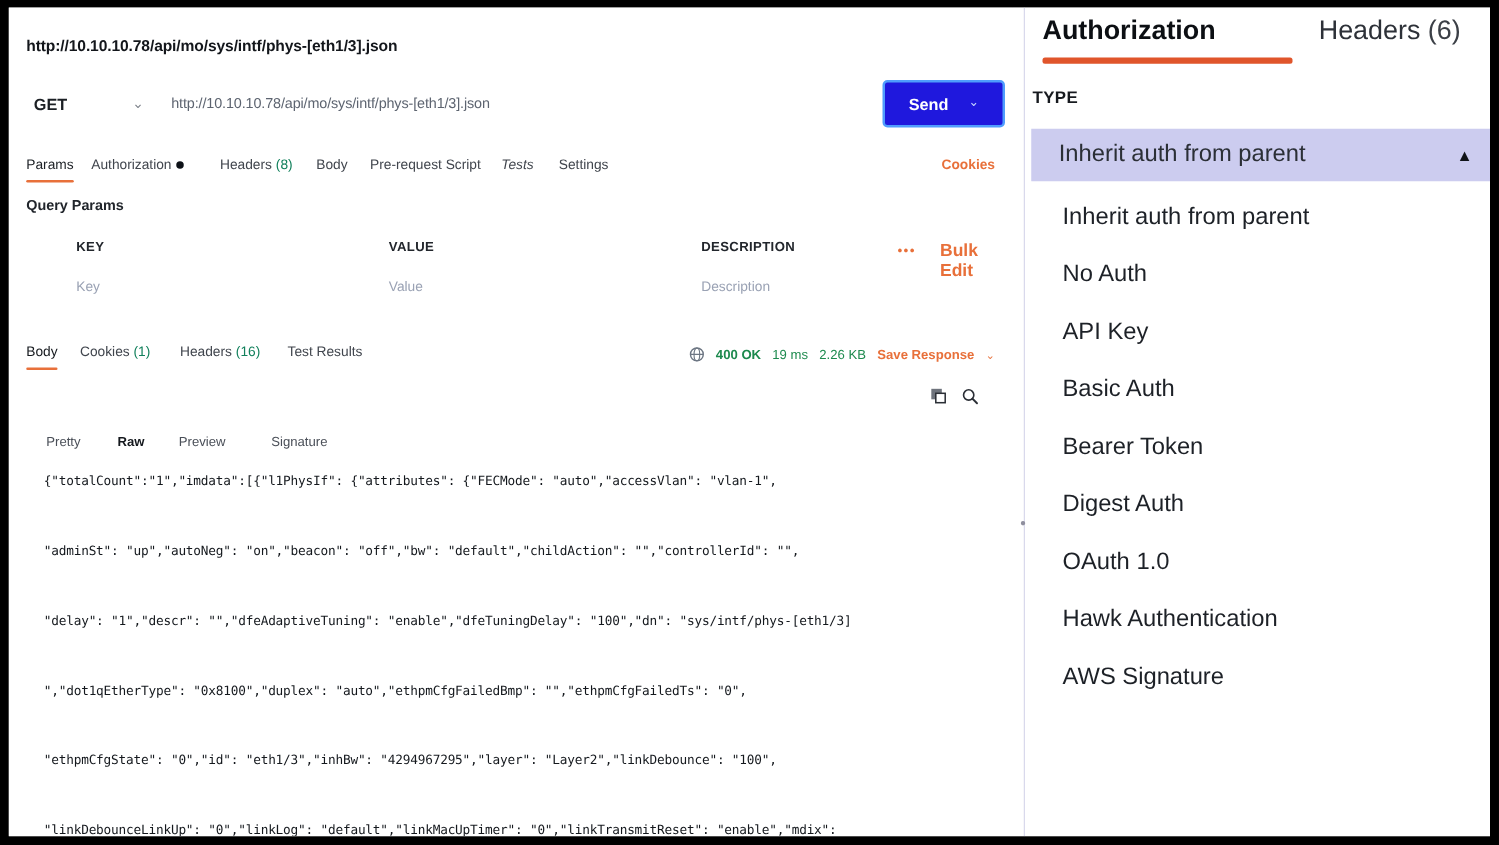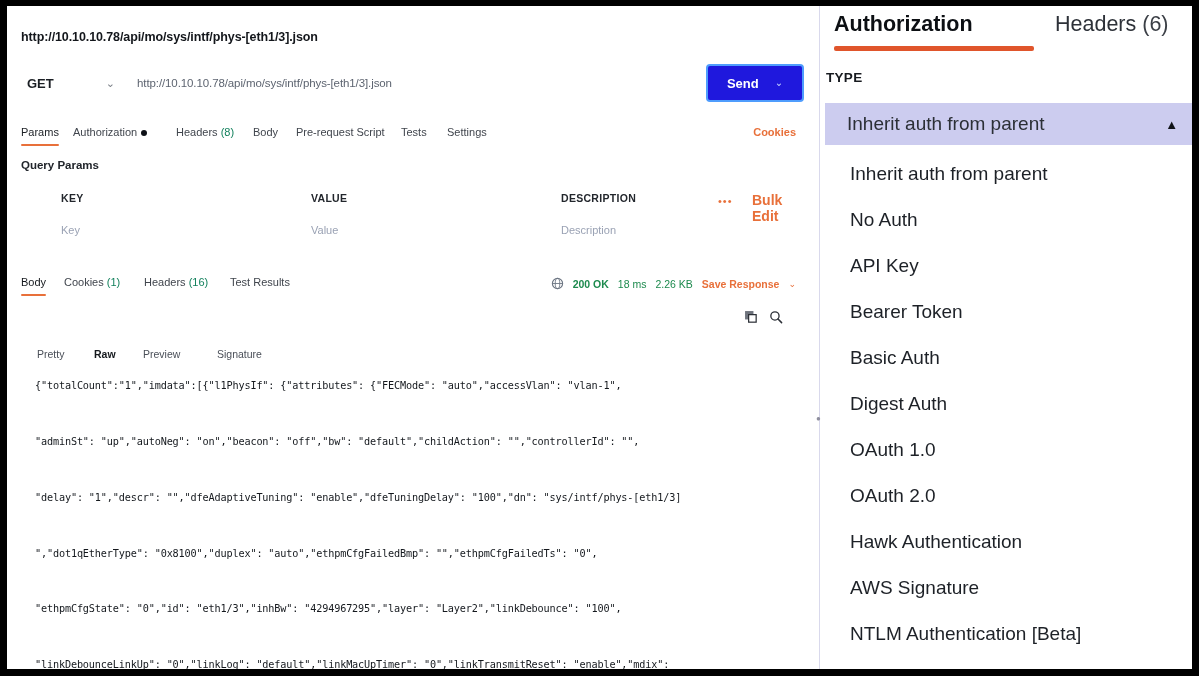--- a/index.html
+++ b/index.html
@@ -467,21 +467,21 @@
         <div class="req-tab" style="left:155px;">
           <span>Headers</span>
           <span class="tab-count">(8)</span>
         </div>
         <div class="req-tab" style="left:232px;">
           <span>Body</span>
         </div>
         <div class="req-tab" style="left:275px;">
           <span>Pre-request Script</span>
         </div>
-        <div class="req-tab" style="left:380px;">
+        <div class="req-tab" style="left:380px;font-style:italic;">
           <span>Tests</span>
         </div>
         <div class="req-tab" style="left:426px;">
           <span>Settings</span>
         </div>
         <div class="cookies-link">Cookies</div>
       </div>
 
       <div class="query-params-label">Query Params</div>
 
@@ -515,22 +515,22 @@
         <div class="resp-tab" style="left:209px;">
           <span>Test Results</span>
         </div>
 
         <div class="resp-meta">
           <svg class="globe-icon" viewBox="0 0 16 16">
             <circle cx="8" cy="8" r="6.3" fill="none" stroke="#6d7683" stroke-width="1.4"></circle>
             <ellipse cx="8" cy="8" rx="2.8" ry="6.3" fill="none" stroke="#6d7683" stroke-width="1.1"></ellipse>
             <line x1="1.8" y1="8" x2="14.2" y2="8" stroke="#6d7683" stroke-width="1.1"></line>
           </svg>
-          <span class="meta-ok">200 OK</span>
-          <span class="meta-num">18 ms</span>
+          <span class="meta-ok">400 OK</span>
+          <span class="meta-num">19 ms</span>
           <span class="meta-num">2.26 KB</span>
           <span class="save-resp">Save Response</span>
           <span class="save-caret">⌄</span>
         </div>
       </div>
 
       <div class="fmt-strip">
         <div class="fmt-item" style="left:0px;">Pretty</div>
         <div class="fmt-item active" style="left:57px;">Raw</div>
         <div class="fmt-item" style="left:106px;">Preview</div>
@@ -585,25 +585,23 @@
 
       <div class="type-select">
         <span class="sel-text">Inherit auth from parent</span>
         <span class="sel-caret">▲</span>
       </div>
 
       <div class="auth-menu">
         <div class="auth-item">Inherit auth from parent</div>
         <div class="auth-item">No Auth</div>
         <div class="auth-item">API Key</div>
+        <div class="auth-item">Basic Auth</div>
         <div class="auth-item">Bearer Token</div>
-        <div class="auth-item">Basic Auth</div>
         <div class="auth-item">Digest Auth</div>
         <div class="auth-item">OAuth 1.0</div>
-        <div class="auth-item">OAuth 2.0</div>
         <div class="auth-item">Hawk Authentication</div>
         <div class="auth-item">AWS Signature</div>
-        <div class="auth-item">NTLM Authentication [Beta]</div>
       </div>
     </div>
 
   </div>
 </div>
 
 </body></html>

